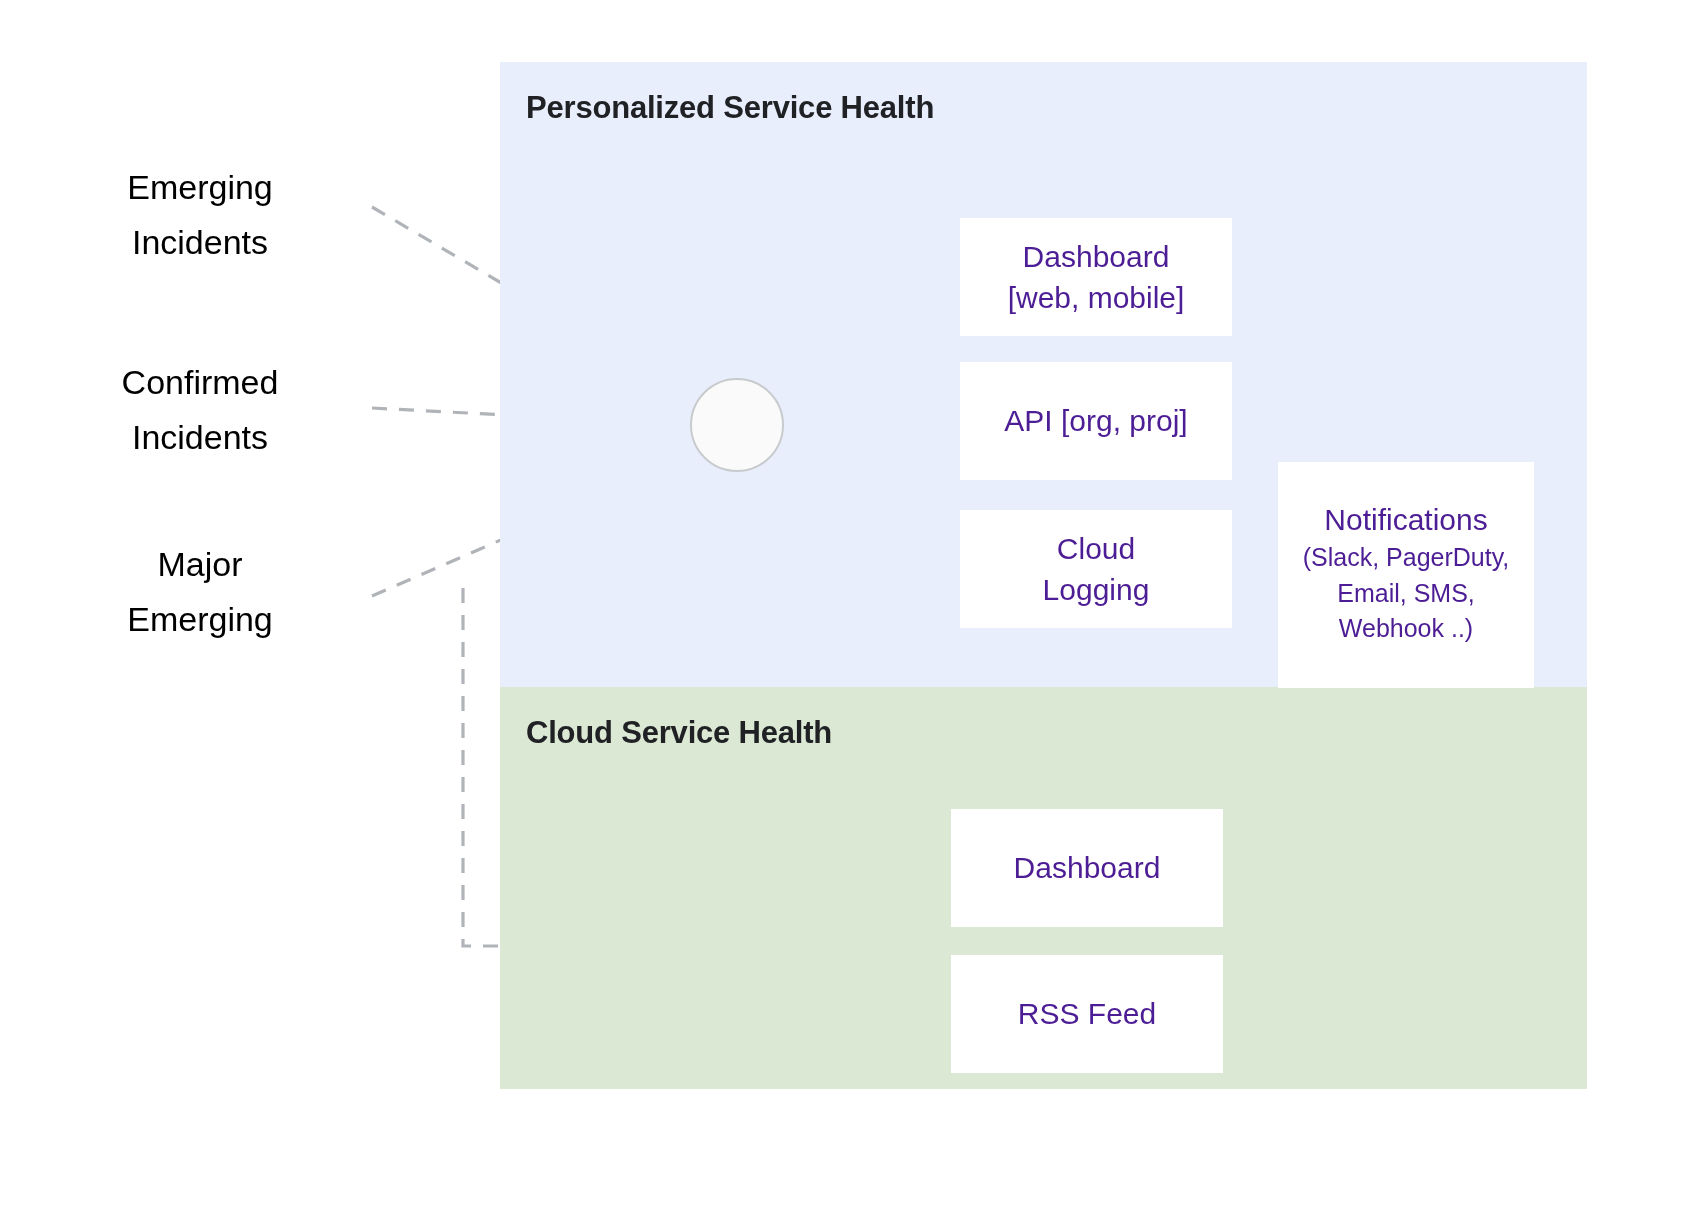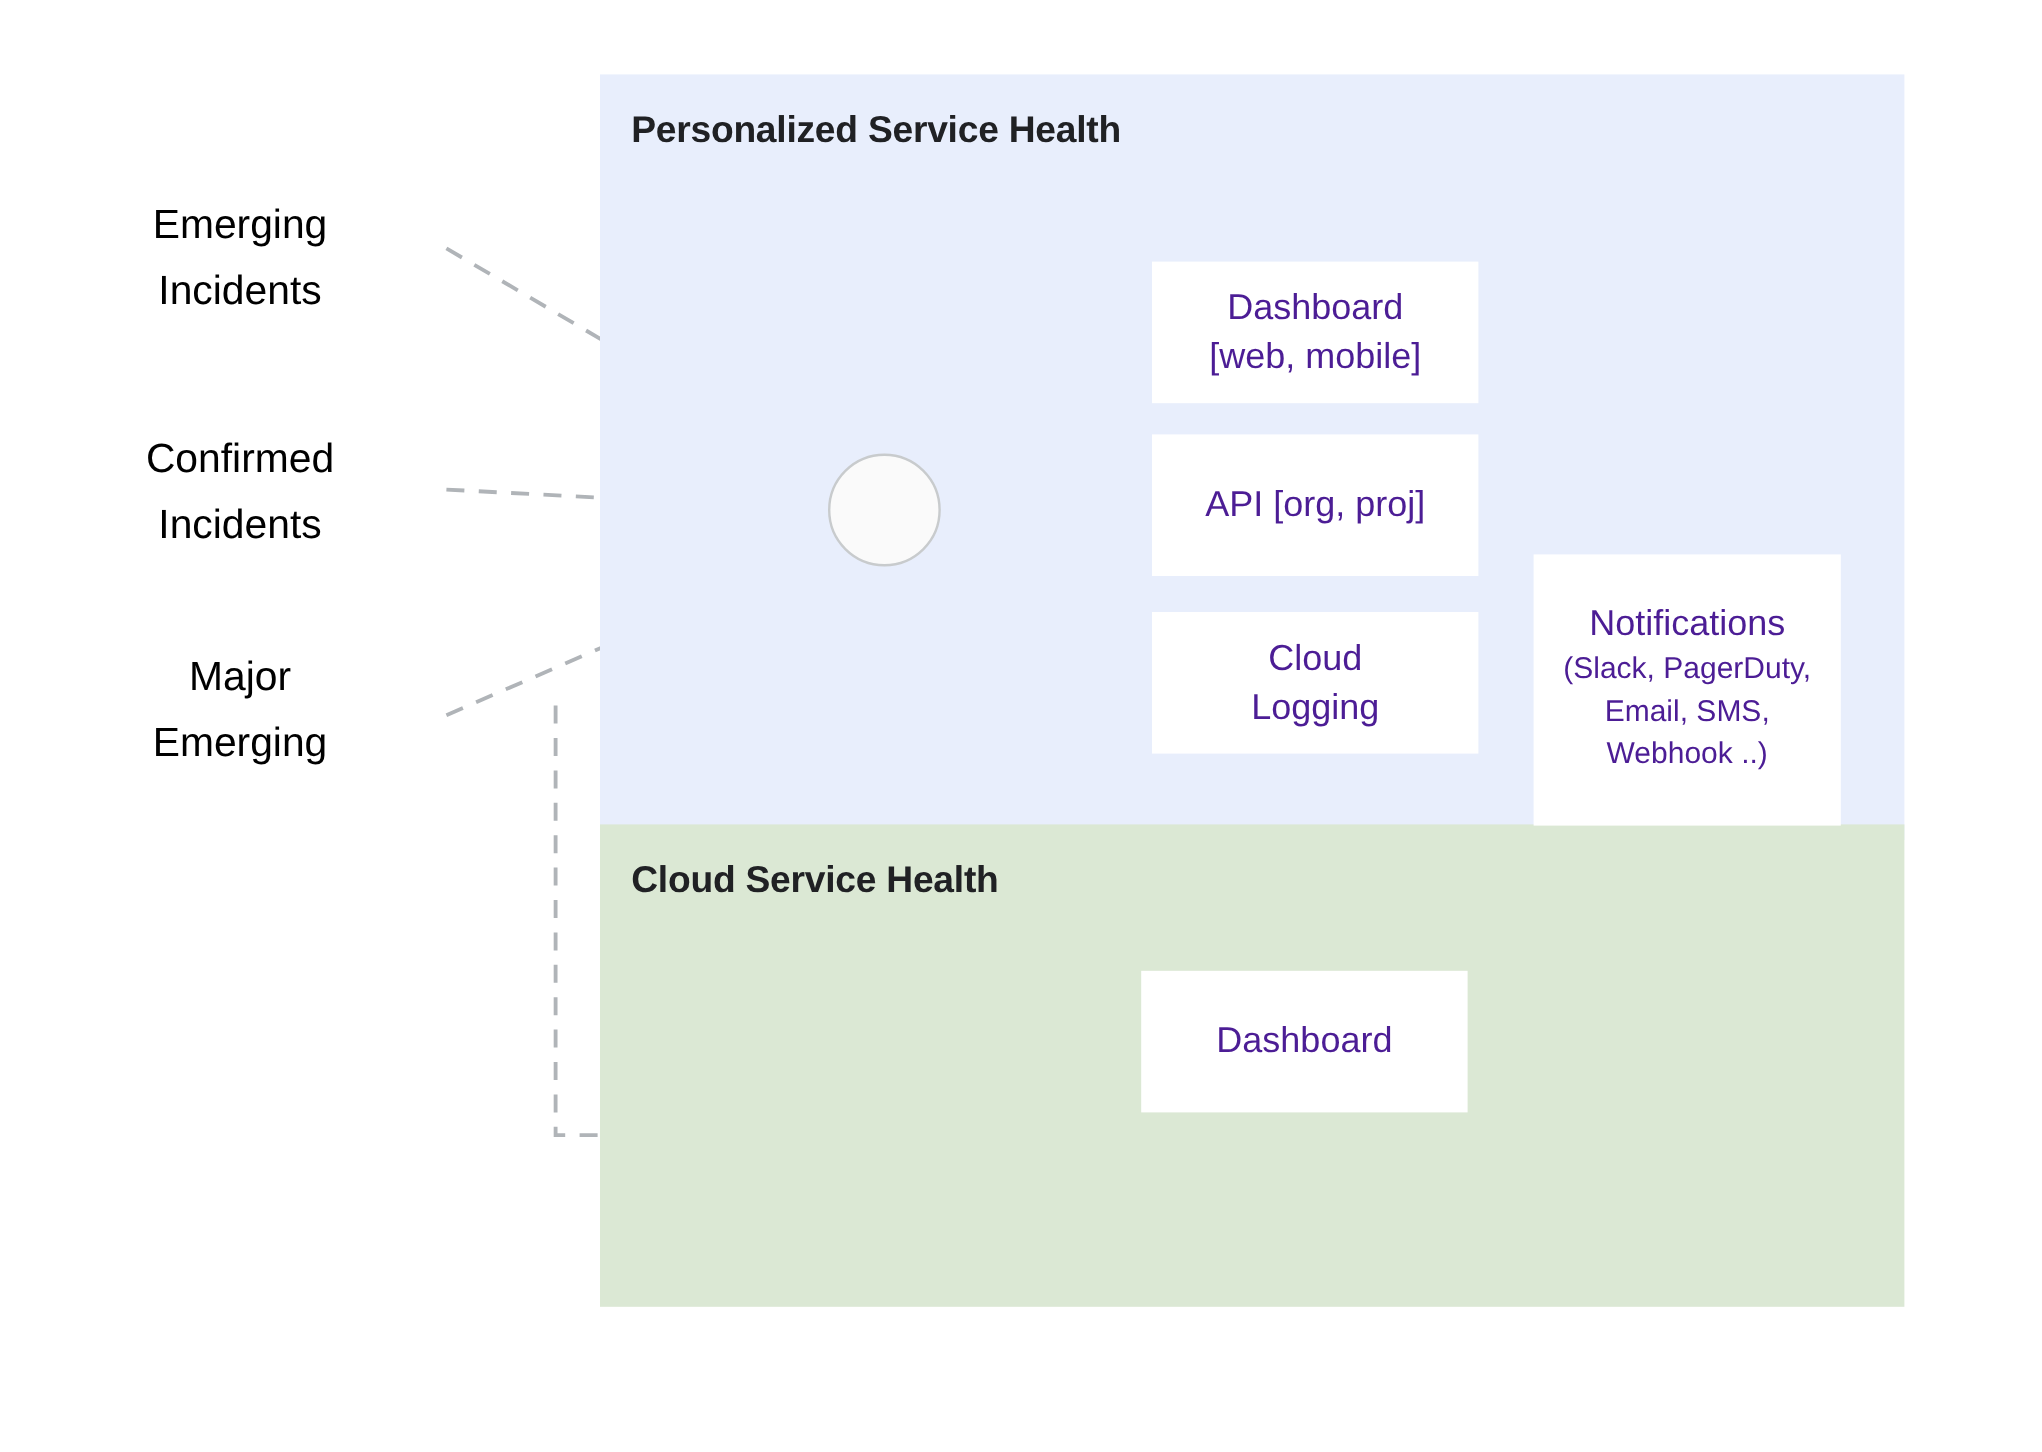--- a/index.html
+++ b/index.html
@@ -204,14 +204,17 @@
     <span class="title-line">Notifications</span>
     <span class="sub-lines">(Slack, PagerDuty,
 Email, SMS,
 Webhook ..)</span>
   </div>
 
   <div class="node-box" id="box-csh-dashboard">
     <span class="label">Dashboard</span>
   </div>
 
+  <div class="node-box" id="box-csh-rss">
+    <span class="label">RSS Feed</span>
+  </div>
 
 </div>
 
 </body></html>

